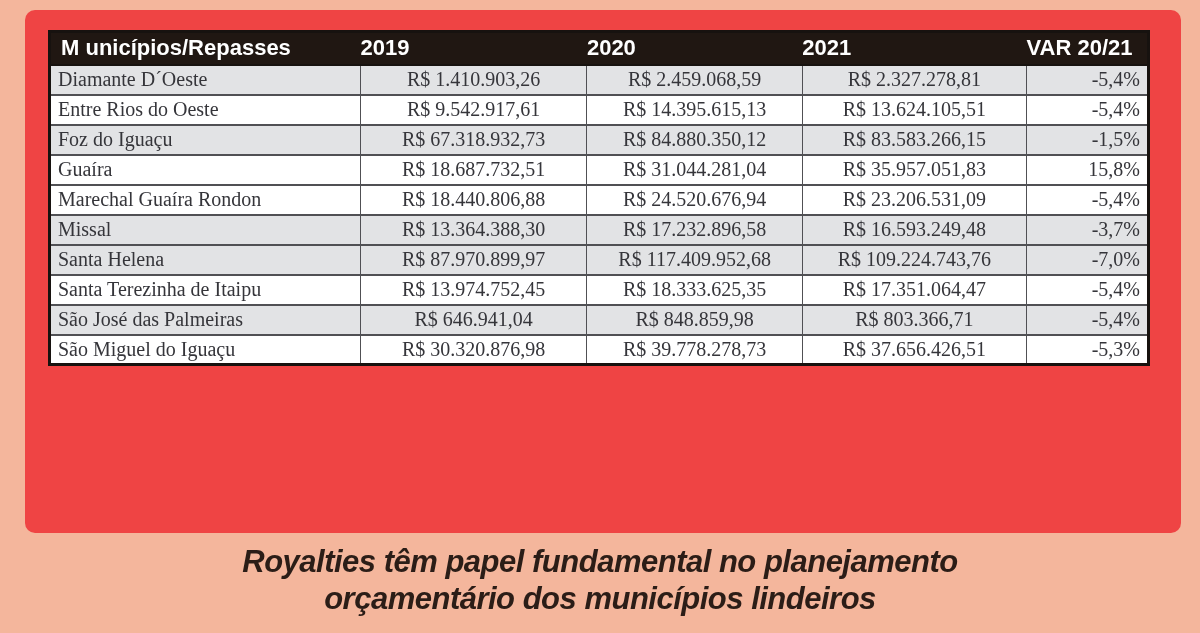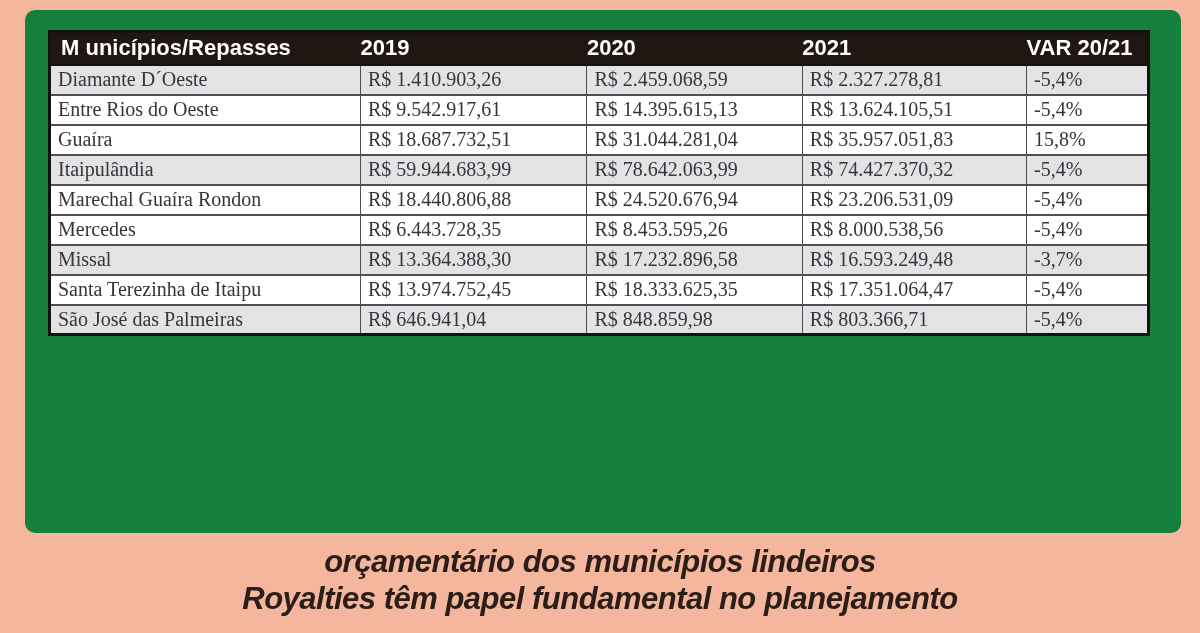--- a/index.html
+++ b/index.html
@@ -7,21 +7,21 @@
   body {
     position:relative;
     background:#f4b69c;
     font-family:"Liberation Sans", sans-serif;
     overflow:hidden;
   }
   .card {
     position:absolute;
     left:25px; top:10px;
     width:1156px; height:523px;
-    background:#15803d;
+    background:#ef4444;
     border-radius:10px;
   }
   table.royalties {
     position:absolute;
     left:23px; top:20px;
     width:1102px;
     border-collapse:collapse;
     table-layout:fixed;
     border:3px solid #17120f;
   }
@@ -46,22 +46,22 @@
     border:1px solid #505054;
     border-top-width:2px;
     border-bottom-width:2px;
     padding:0 7px;
     background:#ffffff;
     white-space:nowrap;
     overflow:hidden;
   }
   table.royalties tr.shade td { background:#e2e3e5;margin-top:36px; }
   td.name { text-align:left; }
-  td.num  { text-align:left; }
-  td.var  { text-align:left; }
+  td.num  { text-align:center; }
+  td.var  { text-align:right; }
   .caption {
     position:absolute;
     left:0; top:543px;
     width:1200px;
     text-align:center;
     font-family:"Liberation Sans", sans-serif;
     font-weight:bold;
     font-style:italic;
     font-size:31px;
     line-height:37px;
@@ -98,69 +98,76 @@
         <td class="num">R$ 2.327.278,81</td>
         <td class="var">-5,4%</td>
       </tr>
       <tr>
         <td class="name">Entre Rios do Oeste</td>
         <td class="num">R$ 9.542.917,61</td>
         <td class="num">R$ 14.395.615,13</td>
         <td class="num">R$ 13.624.105,51</td>
         <td class="var">-5,4%</td>
       </tr>
+      <tr class="shade">
+        <td class="name">Foz do Iguaçu</td>
+        <td class="num">R$ 67.318.932,73</td>
+        <td class="num">R$ 84.880.350,12</td>
+        <td class="num">R$ 83.583.266,15</td>
+        <td class="var">-1,5%</td>
+      </tr>
       <tr>
         <td class="name">Guaíra</td>
         <td class="num">R$ 18.687.732,51</td>
         <td class="num">R$ 31.044.281,04</td>
         <td class="num">R$ 35.957.051,83</td>
         <td class="var">15,8%</td>
-      </tr>
-      <tr class="shade">
-        <td class="name">Itaipulândia</td>
-        <td class="num">R$ 59.944.683,99</td>
-        <td class="num">R$ 78.642.063,99</td>
-        <td class="num">R$ 74.427.370,32</td>
-        <td class="var">-5,4%</td>
       </tr>
       <tr>
         <td class="name">Marechal Guaíra Rondon</td>
         <td class="num">R$ 18.440.806,88</td>
         <td class="num">R$ 24.520.676,94</td>
         <td class="num">R$ 23.206.531,09</td>
         <td class="var">-5,4%</td>
       </tr>
-      <tr>
-        <td class="name">Mercedes</td>
-        <td class="num">R$ 6.443.728,35</td>
-        <td class="num">R$ 8.453.595,26</td>
-        <td class="num">R$ 8.000.538,56</td>
-        <td class="var">-5,4%</td>
-      </tr>
       <tr class="shade">
         <td class="name">Missal</td>
         <td class="num">R$ 13.364.388,30</td>
         <td class="num">R$ 17.232.896,58</td>
         <td class="num">R$ 16.593.249,48</td>
         <td class="var">-3,7%</td>
+      </tr>
+      <tr class="shade">
+        <td class="name">Santa Helena</td>
+        <td class="num">R$ 87.970.899,97</td>
+        <td class="num">R$ 117.409.952,68</td>
+        <td class="num">R$ 109.224.743,76</td>
+        <td class="var">-7,0%</td>
       </tr>
       <tr>
         <td class="name">Santa Terezinha de Itaipu</td>
         <td class="num">R$ 13.974.752,45</td>
         <td class="num">R$ 18.333.625,35</td>
         <td class="num">R$ 17.351.064,47</td>
         <td class="var">-5,4%</td>
       </tr>
       <tr class="shade">
         <td class="name">São José das Palmeiras</td>
         <td class="num">R$ 646.941,04</td>
         <td class="num">R$ 848.859,98</td>
         <td class="num">R$ 803.366,71</td>
         <td class="var">-5,4%</td>
       </tr>
+      <tr>
+        <td class="name">São Miguel do Iguaçu</td>
+        <td class="num">R$ 30.320.876,98</td>
+        <td class="num">R$ 39.778.278,73</td>
+        <td class="num">R$ 37.656.426,51</td>
+        <td class="var">-5,3%</td>
+      </tr>
     </tbody>
   </table>
 </div>
 
 <div class="caption">
+  <div>Royalties têm papel fundamental no planejamento</div>
   <div>orçamentário dos municípios lindeiros</div>
-  <div>Royalties têm papel fundamental no planejamento</div>
 </div>
 
 </body></html>

